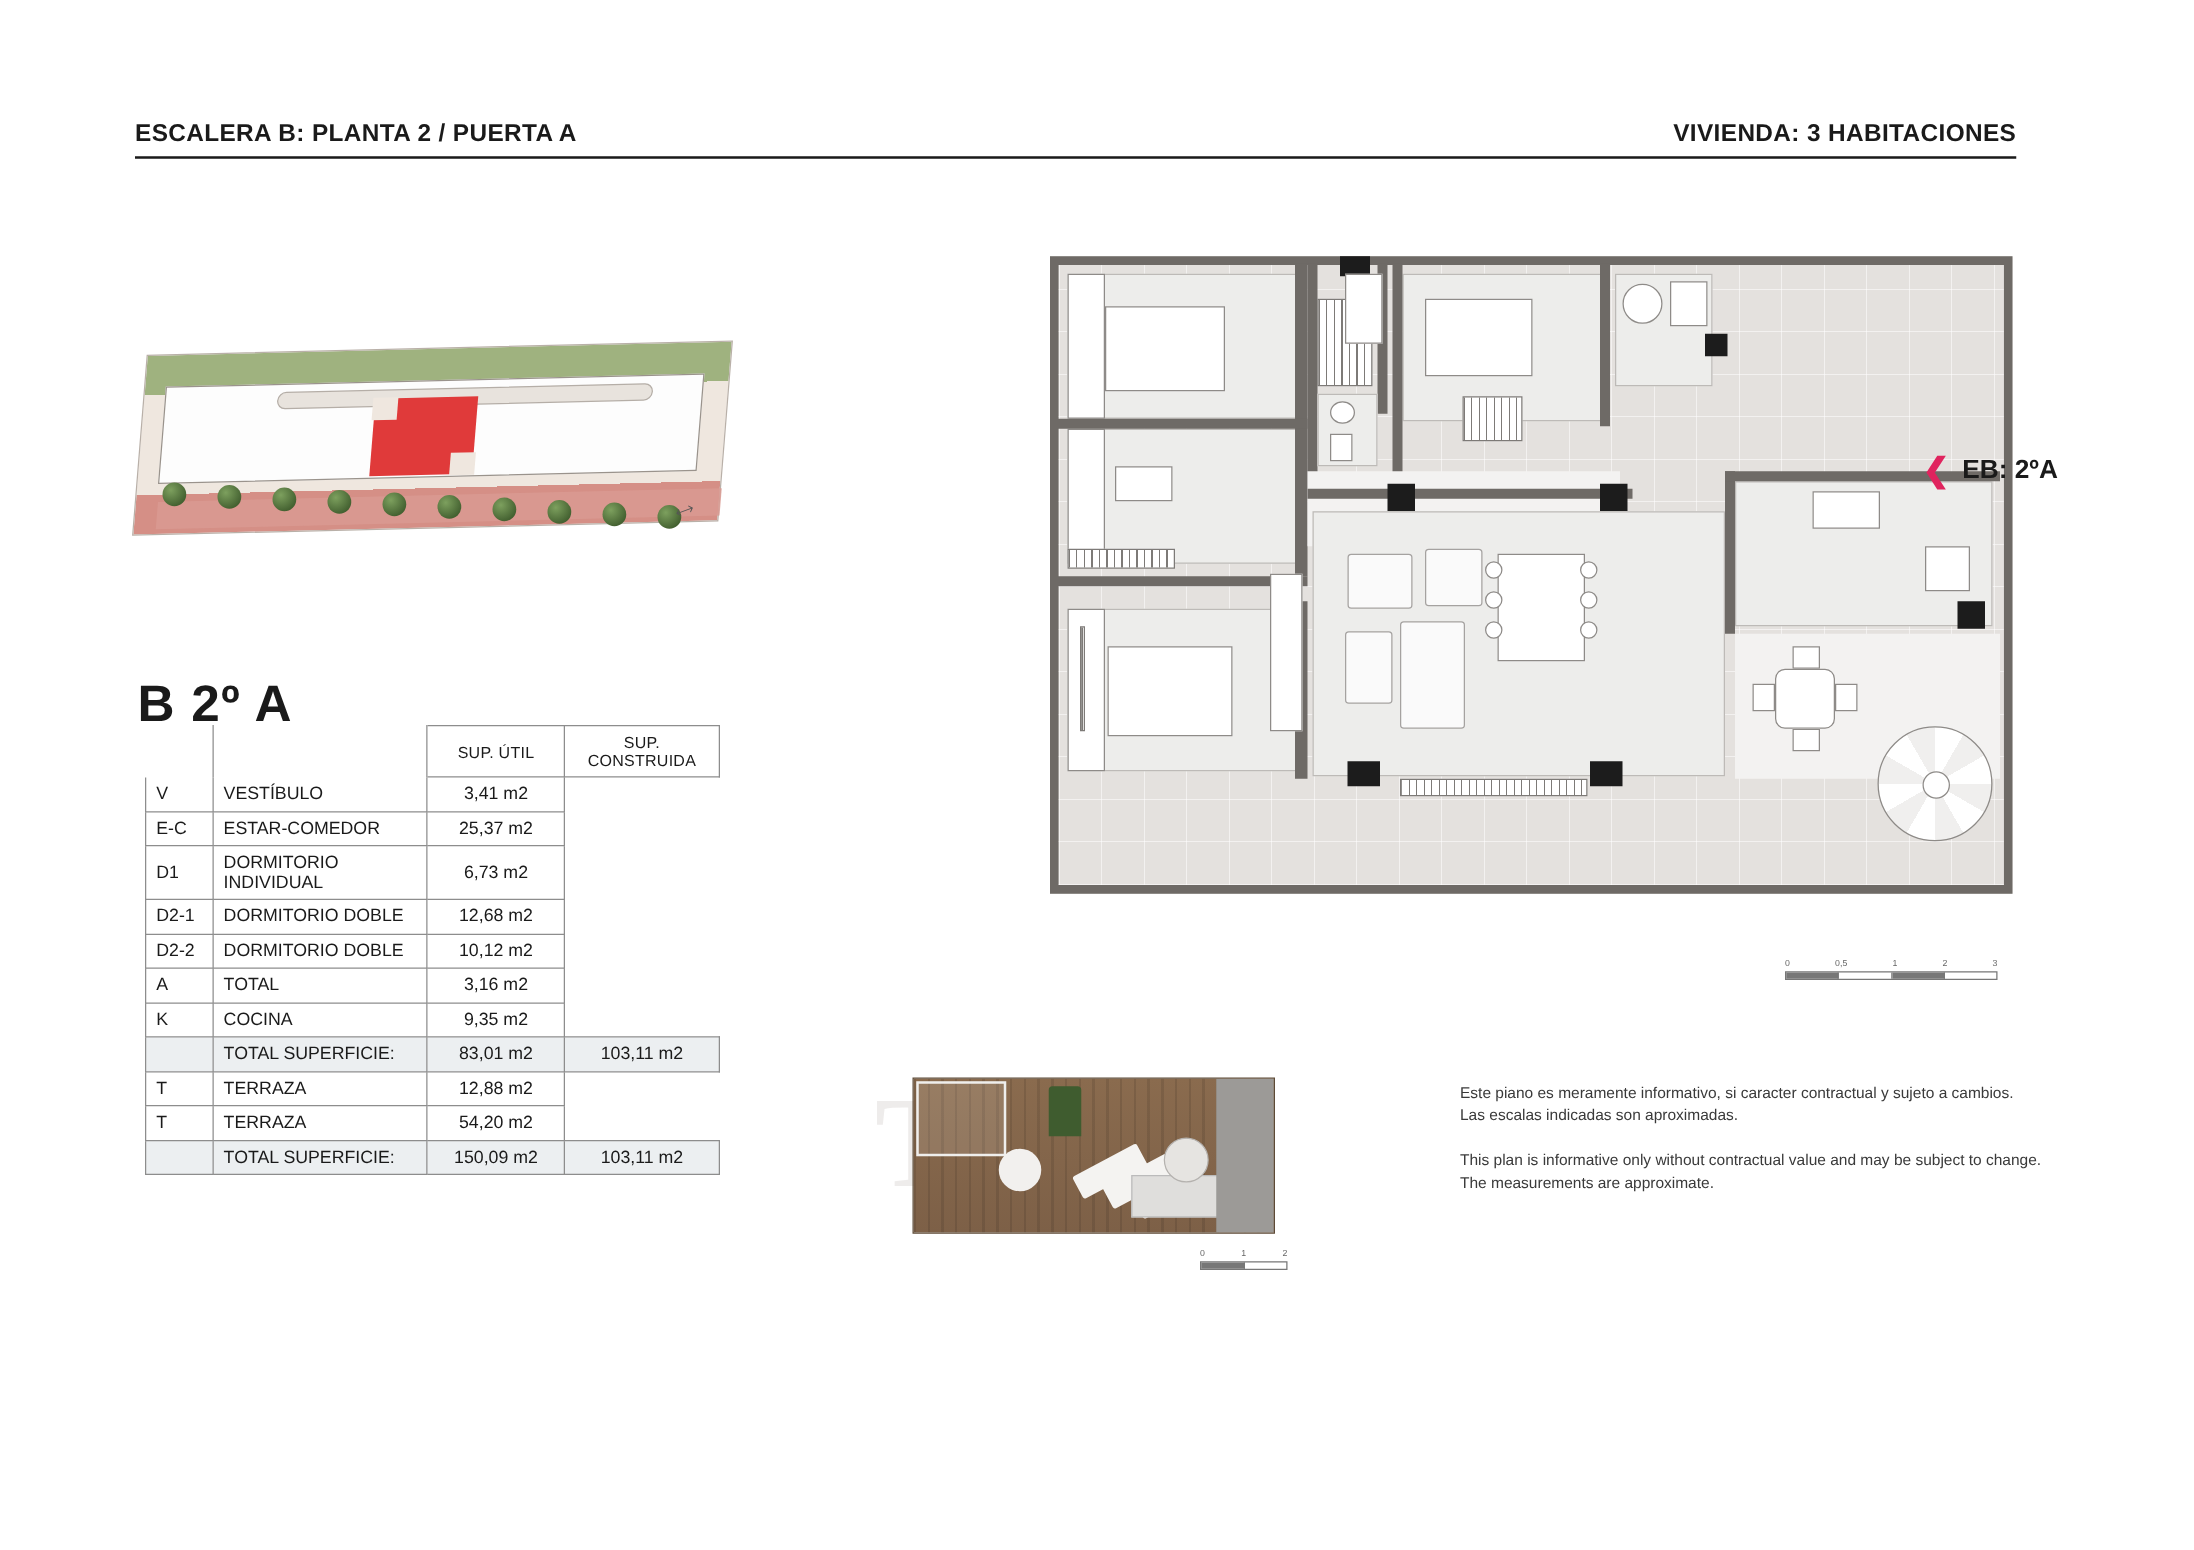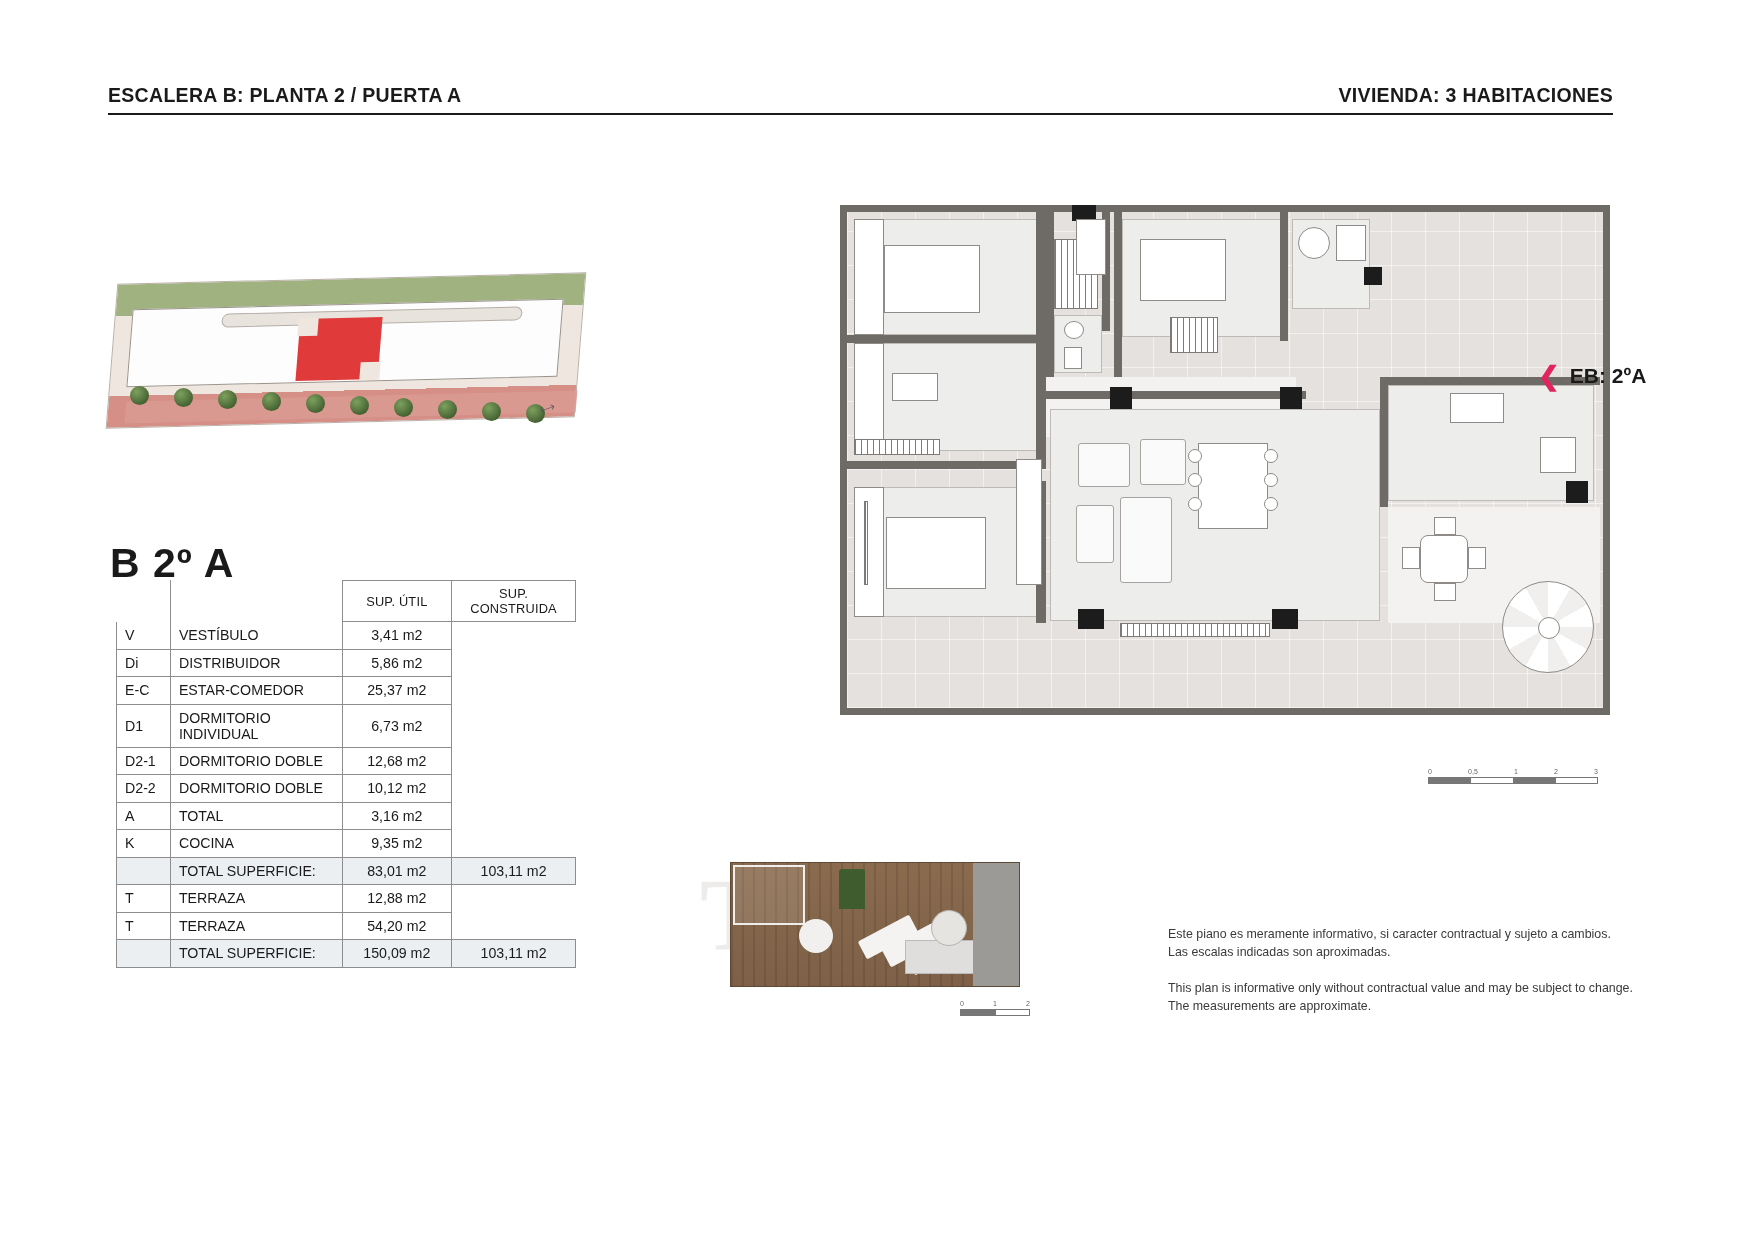--- a/index.html
+++ b/index.html
@@ -11,21 +11,21 @@
     font-family: "Liberation Sans", sans-serif;
     color: #1a1a1a;
     position: relative;
     overflow: hidden;
   }
 
   
   .header {
     position: absolute;
     left: 108px;
-    top: 84px;
+    top: 96px;
     width: 1505px;
   }
   .header-row {
     display: flex;
     justify-content: space-between;
     align-items: baseline;
     font-size: 19.5px;
     font-weight: bold;
     letter-spacing: 0.3px;
   }
@@ -337,21 +337,21 @@
     letter-spacing: 16px;
     font-family: "Liberation Serif", serif;
     pointer-events: none;
     user-select: none;
   }
 
   
   .disclaimer {
     position: absolute;
     left: 1168px;
-    top: 926px;
+    top: 866px;
     width: 470px;
     font-size: 12.4px;
     line-height: 1.45;
     color: #3a3a3a;
   }
   .disclaimer p { margin: 0 0 18px 0; }
   .disclaimer p:last-child { margin-bottom: 0; }
 </style>
 </head>
 <body>
@@ -397,26 +397,20 @@
     </tr>
   </thead>
   <tbody>
     <tr>
       <td class="c-code">V</td>
       <td class="c-name">VESTÍBULO</td>
       <td class="c-util">3,41 m2</td>
       <td class="c-constr noborder"></td>
     </tr>
     <tr>
-      <td class="c-code">Di</td>
-      <td class="c-name">DISTRIBUIDOR</td>
-      <td class="c-util">5,86 m2</td>
-      <td class="c-constr noborder"></td>
-    </tr>
-    <tr>
       <td class="c-code">E-C</td>
       <td class="c-name">ESTAR-COMEDOR</td>
       <td class="c-util">25,37 m2</td>
       <td class="c-constr noborder"></td>
     </tr>
     <tr>
       <td class="c-code">D1</td>
       <td class="c-name">DORMITORIO INDIVIDUAL</td>
       <td class="c-util">6,73 m2</td>
       <td class="c-constr noborder"></td>

